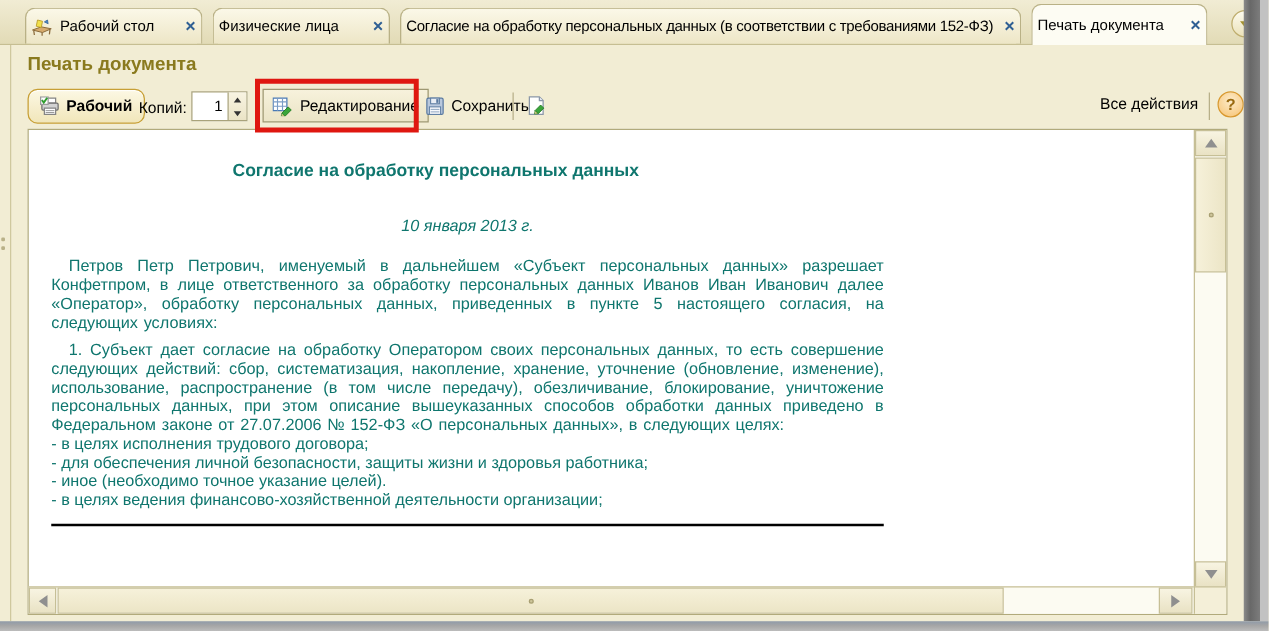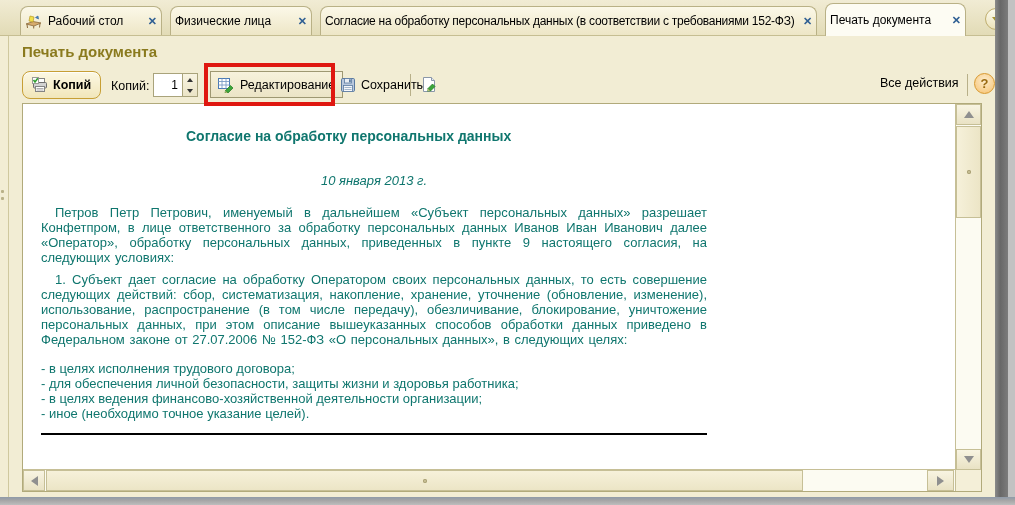--- a/index.html
+++ b/index.html
@@ -97,21 +97,21 @@
   .docframe {
     position:absolute; left:22px; top:103px; width:960px; height:389px;
     background:#fff; border:1px solid #b1aa7b;
   }
   .doc-text { position:absolute; left:18px; top:0; width:666px; font-size:13px; line-height:15px; color:#0f766e; }
   .doc-title { margin:25px 0 0 145px; font-size:14px; font-weight:bold; width:max-content; }
   .doc-date { margin-top:29px; text-align:center;font-style:italic; }
   .doc-p { text-align:justify; text-align-last:left; text-indent:14px; word-spacing:1px; }
   .doc-p1 { margin-top:17px; }
   .doc-p2 { margin-top:7px; }
-  .doc-list { margin-top:14px; }
+  .doc-list { }
   .signature-line { margin-top:12px; width:666px; height:0; border-top:2px solid #000; }
 
   
   .vscroll { position:absolute; right:0; top:0; width:26px; height:366px; background:#fcfbf2; border-left:1px solid #c6bf96; }
   .hscroll { position:absolute; left:0; bottom:0; width:932px; height:22px; background:#fcfbf2; border-top:1px solid #c6bf96; }
   .sbtn { position:absolute; background:linear-gradient(#f8f4e2,#e9e2c4); border:1px solid #c6bf96; display:flex; align-items:center; justify-content:center; cursor:pointer; }
   .vs-up { left:0; top:0; width:25px; height:21px; }
   .vs-down { left:0; bottom:0; width:25px; height:21px; }
   .hs-left { left:0; top:0; width:22px; height:21px; }
   .hs-right { left:904px; top:0; width:27px; height:21px; }
@@ -165,21 +165,21 @@
     <span>
       <svg width="16" height="16" viewBox="0 0 16 16">
         <rect x="3.5" y="1.5" width="9" height="4" fill="#fff" stroke="#848484"></rect>
         <rect x="1.5" y="5.5" width="13" height="5.5" rx="1" fill="#d2d2d2" stroke="#6e6e6e"></rect>
         <rect x="3.5" y="9.5" width="9" height="5" fill="#fff" stroke="#848484"></rect>
         <path d="M4.5 11.5 h7 M4.5 13 h7" stroke="#9a9a9a" stroke-width="0.8"></path>
         <rect x="0.5" y="0.5" width="6" height="6" fill="#fff" stroke="#9a9a9a"></rect>
         <path d="M1.5 3 L3 5 L5.8 1.2" fill="none" stroke="#2f9e2f" stroke-width="1.6"></path>
       </svg>
     </span>
-    <span>Копий</span>
+    <span>Рабочий</span>
   </div>
 
   <span class="copies-label">Копий:</span>
   <div class="spinner">
     <span class="spinner-value">1</span>
     <span class="spinner-arrows">
       <span>
           <i class="tri-up-s"></i>
         </span>
       <span>
@@ -235,27 +235,27 @@
     <span>?</span>
   </div>
 </div>
 
 <div class="red-annotation"></div>
 
 <div class="docframe">
   <div class="doc-text">
     <div class="doc-title">Согласие на обработку персональных данных</div>
     <div class="doc-date">10 января 2013 г.</div>
-    <p class="doc-p doc-p1">Петров Петр Петрович, именуемый в дальнейшем «Субъект персональных данных» разрешает Конфетпром, в лице ответственного за обработку персональных данных Иванов Иван Иванович далее «Оператор», обработку персональных данных, приведенных в пункте 9 настоящего согласия, на следующих условиях:</p>
+    <p class="doc-p doc-p1">Петров Петр Петрович, именуемый в дальнейшем «Субъект персональных данных» разрешает Конфетпром, в лице ответственного за обработку персональных данных Иванов Иван Иванович далее «Оператор», обработку персональных данных, приведенных в пункте 5 настоящего согласия, на следующих условиях:</p>
     <p class="doc-p doc-p2">1. Субъект дает согласие на обработку Оператором своих персональных данных, то есть совершение следующих действий: сбор, систематизация, накопление, хранение, уточнение (обновление, изменение), использование, распространение (в том числе передачу), обезличивание, блокирование, уничтожение персональных данных, при этом описание вышеуказанных способов обработки данных приведено в Федеральном законе от 27.07.2006 № 152-ФЗ «О персональных данных», в следующих целях:</p>
     <div class="doc-list">
       <div>- в целях исполнения трудового договора;</div>
       <div>- для обеспечения личной безопасности, защиты жизни и здоровья работника;</div>
+      <div>- иное (необходимо точное указание целей).</div>
       <div>- в целях ведения финансово-хозяйственной деятельности организации;</div>
-      <div>- иное (необходимо точное указание целей).</div>
     </div>
     <div class="signature-line"></div>
   </div>
 
   <div class="vscroll">
     <div class="sbtn vs-up">
         <i class="tri-up"></i>
       </div>
     <div class="vthumb">
         <i class="thumb-grip"></i>

